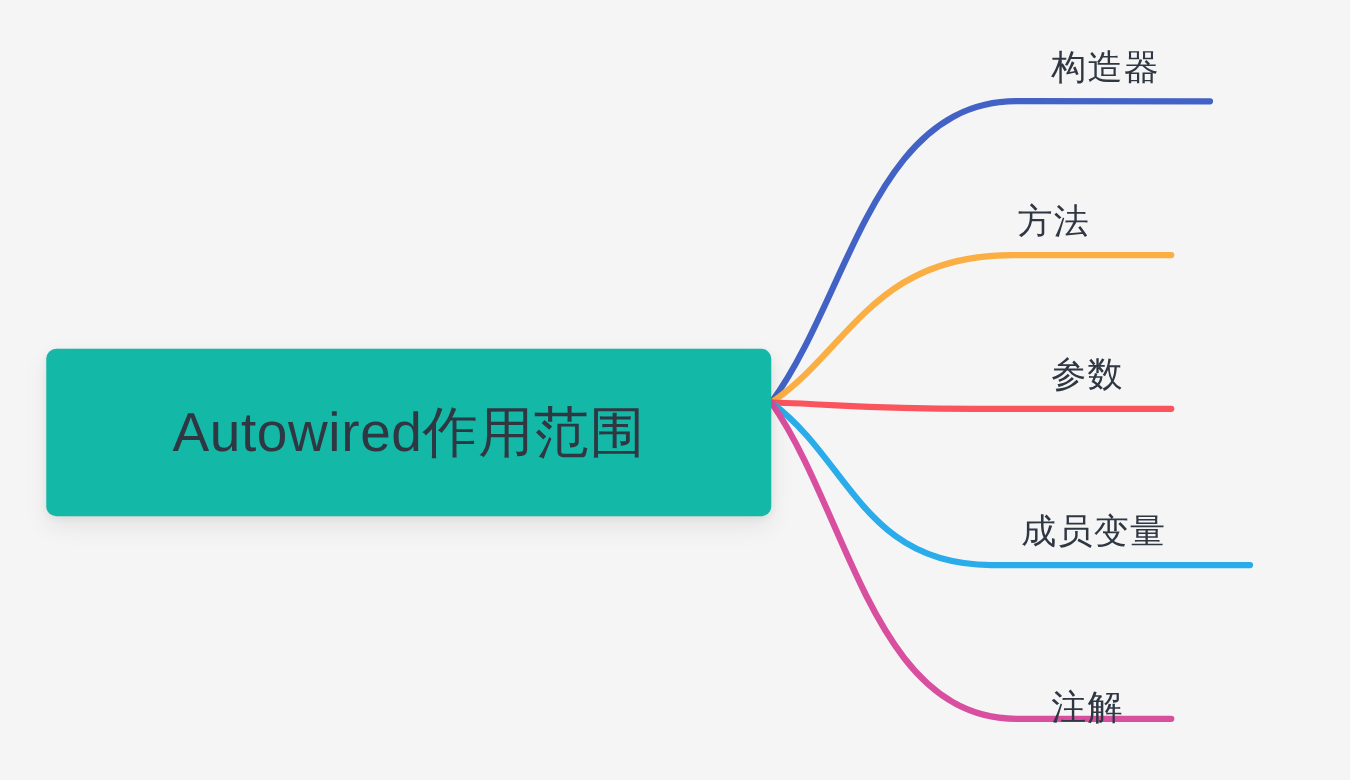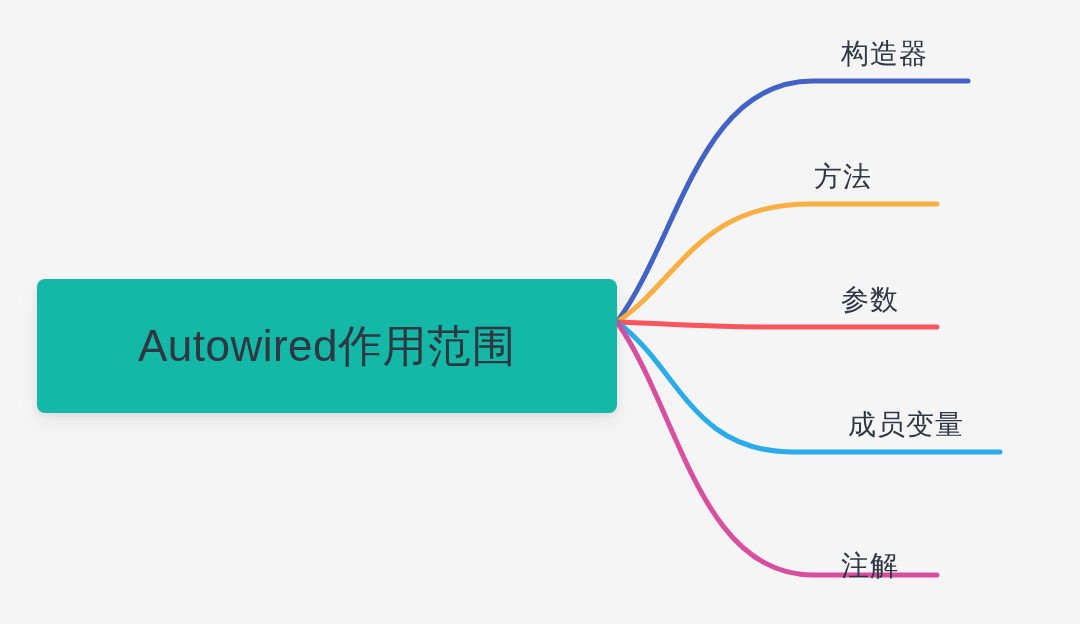--- a/index.html
+++ b/index.html
@@ -84,20 +84,20 @@
 
   <div class="branch-label" style="left: 841px; top: 37px;">
     <span>构造器</span>
   </div>
   <div class="branch-label" style="left: 814px; top: 160px;">
     <span>方法</span>
   </div>
   <div class="branch-label" style="left: 841px; top: 283px; text-align: right;">
     <span>参数</span>
   </div>
-  <div class="branch-label" style="left: 848px; top: 408px;">
+  <div class="branch-label" style="left: 817px; top: 408px;">
     <span>成员变量</span>
   </div>
   <div class="branch-label" style="left: 841px; top: 549px;">
     <span>注解</span>
   </div>
 
 </div>
 
 </body></html>

